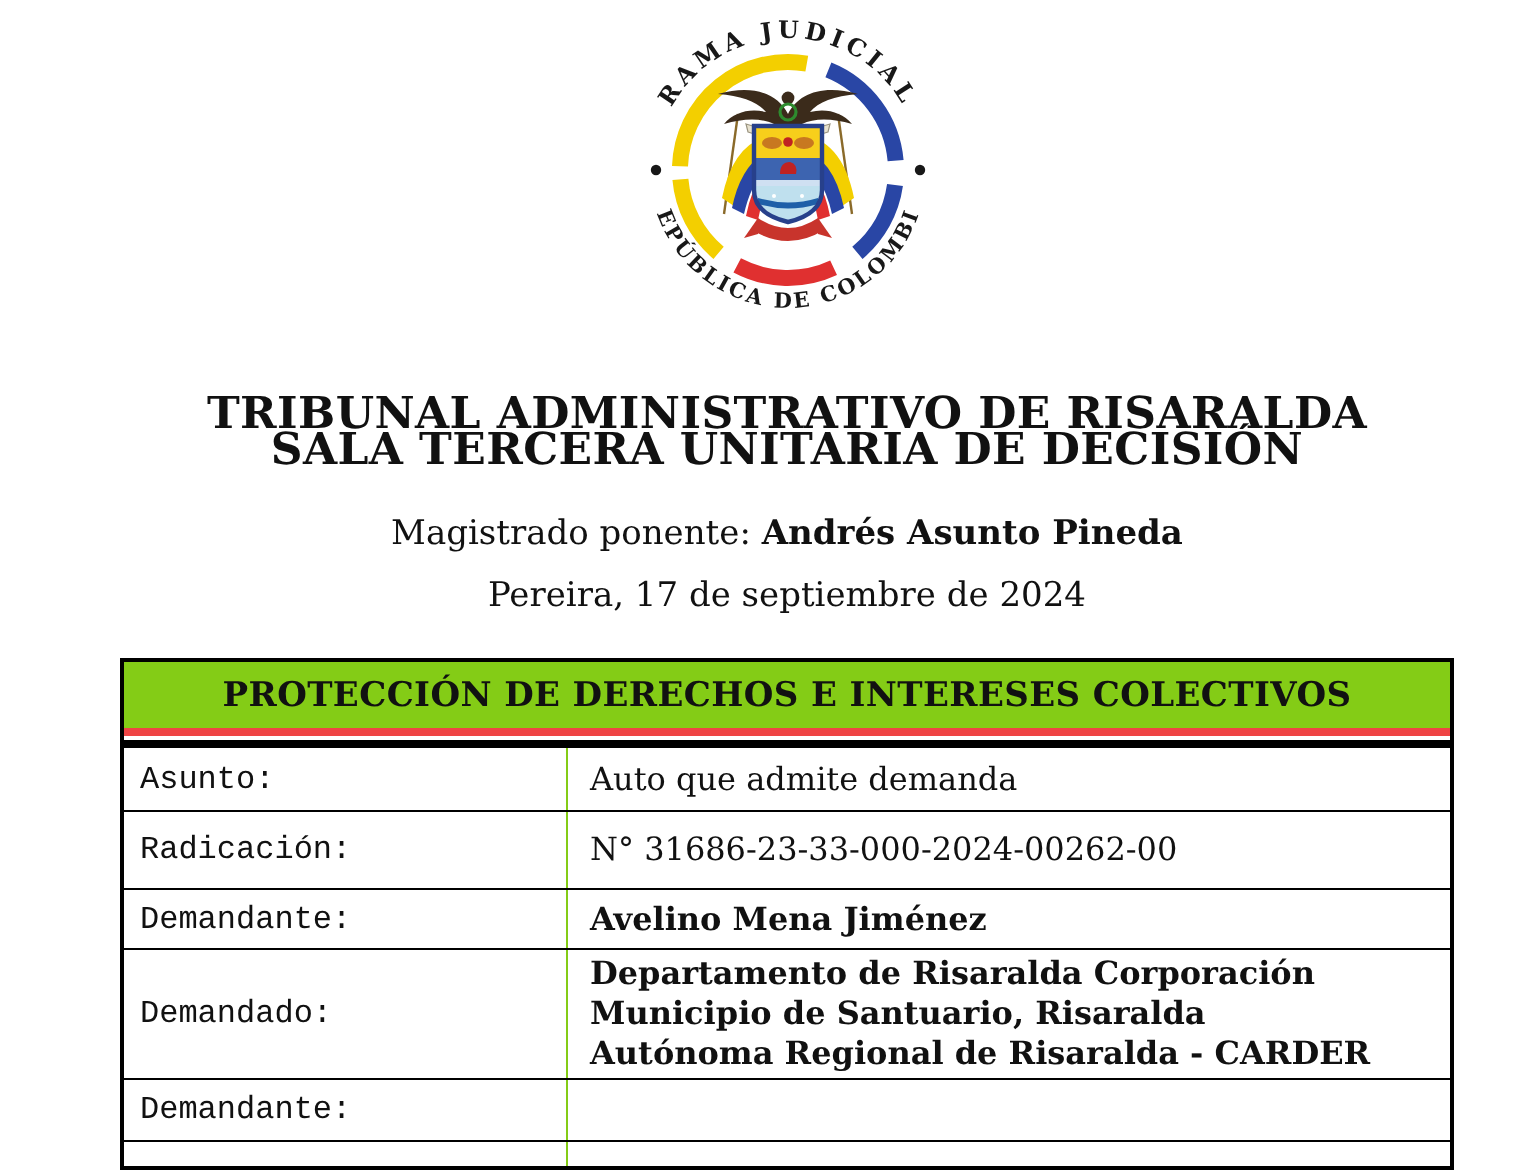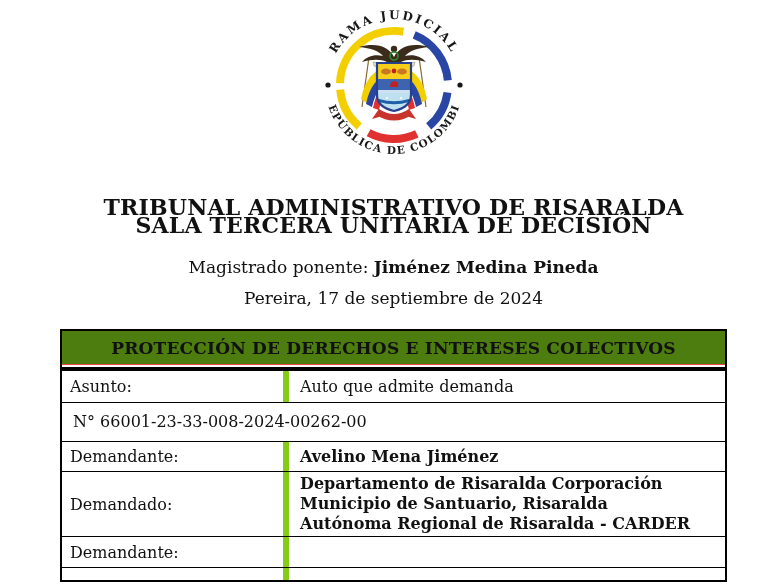--- a/index.html
+++ b/index.html
@@ -43,41 +43,42 @@
     line-height: 17px;
   }
   
   .case-table {
     margin-top: 22px;
     border: 2px solid #000;
     background: #fff;
   }
   .tbl-title {
     height: 33px;
-    background: #4d7c0f;
-    border-bottom: 1px solid #ef4444;
+    background: #84cc16;
+    border-bottom: 4px solid #ef4444;
     display: flex; align-items: center; justify-content: center;
     font-weight: bold;
     font-size: 17px;
     letter-spacing: 0.2px;
   }
   .tbl-thick-sep {
     height: 2px;
     background: #fff;
     border-bottom: 4px solid #000;
   }
   .tbl-row { display: flex; border-bottom: 1px solid #000; }
   .tbl-row.stub { border-bottom: none; height: 12px; }
   .cell-label {
     width: 209px;
     flex: 0 0 209px;
-    border-right: 6px solid #84cc16;
+    border-right: 1px solid #84cc16;
     padding: 2px 4px 2px 8px;
     display: flex; align-items: center;
     font-size: 16px;
+    font-family: Liberation Mono, monospace;
   }
   .cell-value {
     flex: 1;
     padding: 2px 16px 2px 11px;
     display: flex; flex-direction: column; justify-content: center;
     font-size: 16px;
     line-height: 20px;
   }
   .cell-value.bold { font-weight: bold; }
   .row-asunto      { min-height: 31px; }
@@ -160,39 +161,40 @@
     </svg>
   </div>
 
   <div class="title-block">
     <div>TRIBUNAL ADMINISTRATIVO DE RISARALDA</div>
     <div>SALA TERCERA UNITARIA DE DECISIÓN</div>
   </div>
 
   <div class="ponente-line">
     <span>Magistrado ponente:</span>
-    <span class="name">Jiménez Medina Pineda</span>
+    <span class="name">Andrés Asunto Pineda</span>
   </div>
 
   <div class="date-line">Pereira, 17 de septiembre de 2024</div>
 
   <div class="case-table">
     <div class="tbl-title">PROTECCIÓN DE DERECHOS E INTERESES COLECTIVOS</div>
     <div class="tbl-thick-sep"></div>
 
     <div class="tbl-row row-asunto">
       <div class="cell-label">Asunto:</div>
       <div class="cell-value">
         <div>Auto que admite demanda</div>
       </div>
     </div>
 
     <div class="tbl-row row-radicacion">
+      <div class="cell-label">Radicación:</div>
       <div class="cell-value">
-        <div>N° 66001-23-33-008-2024-00262-00</div>
+        <div>N° 31686-23-33-000-2024-00262-00</div>
       </div>
     </div>
 
     <div class="tbl-row row-demandante">
       <div class="cell-label">Demandante:</div>
       <div class="cell-value bold">
         <div>Avelino Mena Jiménez</div>
       </div>
     </div>
 

